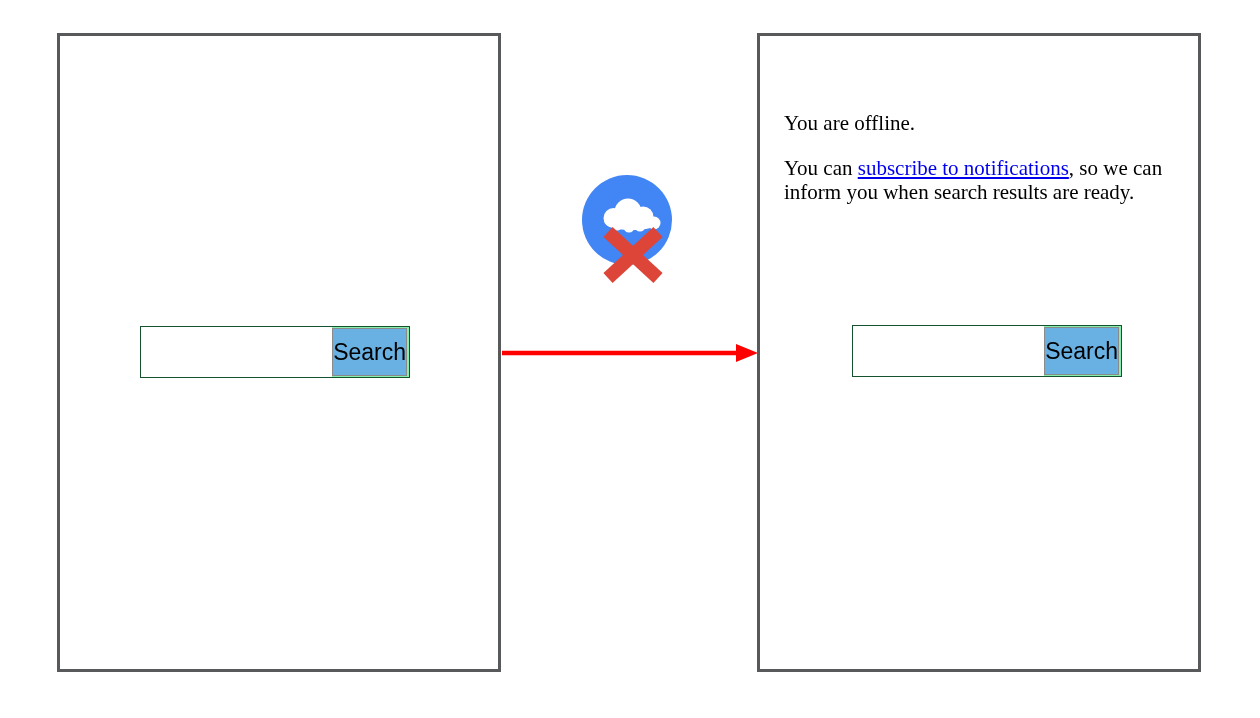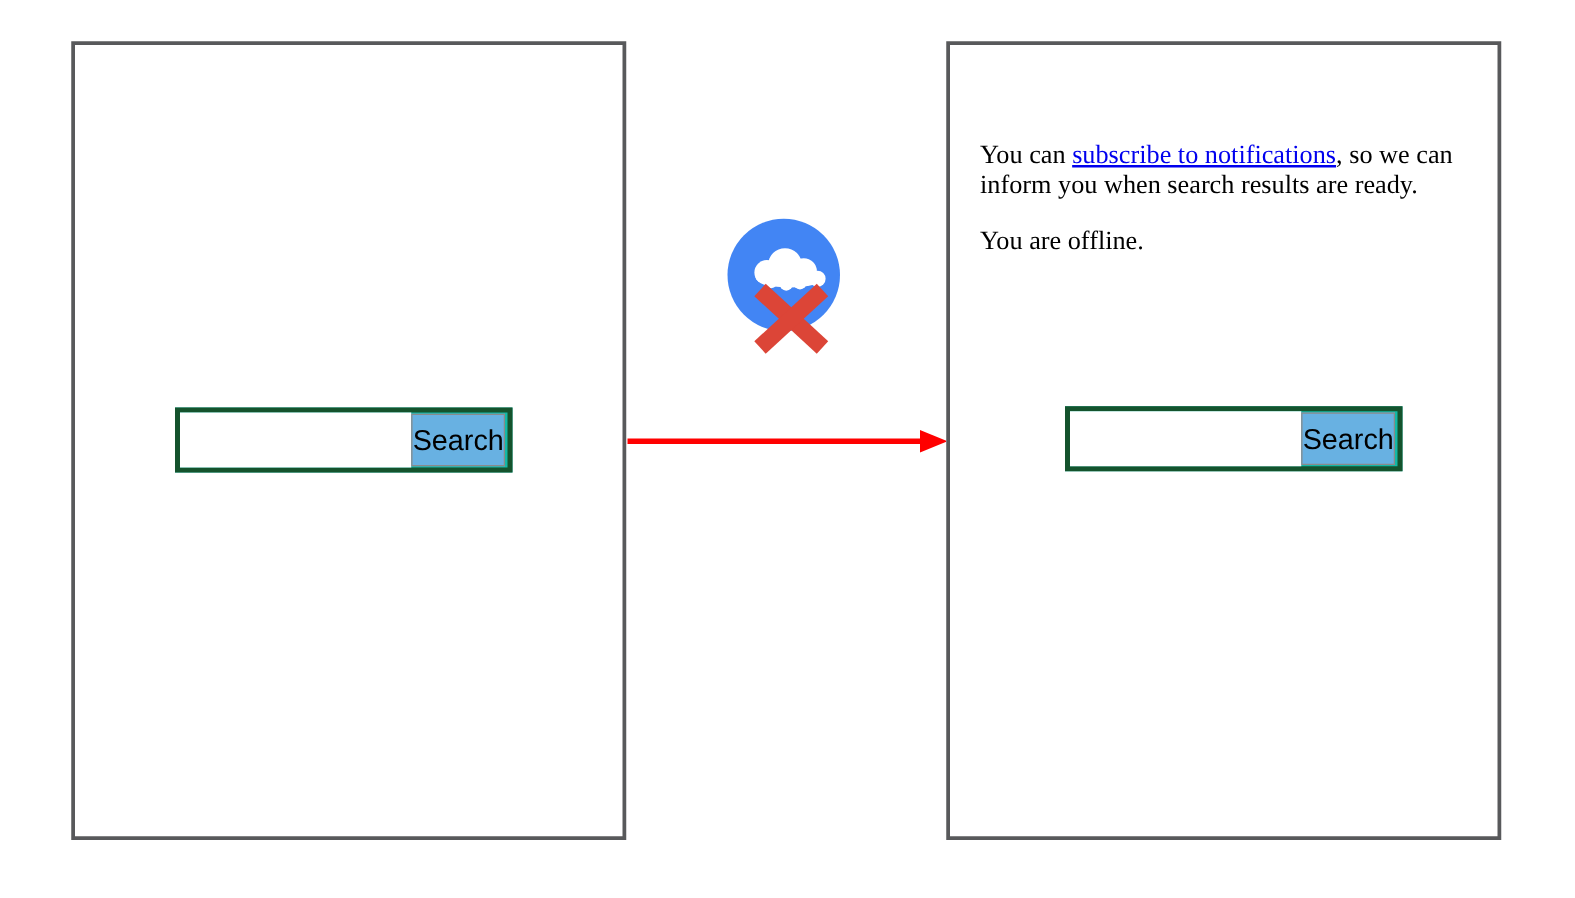--- a/index.html
+++ b/index.html
@@ -20,22 +20,22 @@
     background: #ffffff;
     box-sizing: border-box;
   }
   .frame-left  { left: 57px; }
   .frame-right { left: 757px; }
 
   .search-widget {
     position: absolute;
     width: 270px;
     height: 52px;
-    border: 4px solid #14532d;
-    background: #14b8a6;
+    border: 1px solid #14532d;
+    background: #86efac;
     box-sizing: border-box;
     display: flex;
     align-items: stretch;
   }
   .search-widget-left  { left: 80px; top: 290px; }
   .search-widget-right { left: 92px; top: 289px; }
 
   .search-input {
     flex: 1 1 auto;
     min-width: 0;
@@ -109,22 +109,22 @@
     </g>
   </svg>
 
   <svg class="flow-arrow" width="259" height="24" viewBox="0 0 259 24">
     <line x1="2" y1="12" x2="238" y2="12" stroke="#ff0000" stroke-width="4.5"></line>
     <polygon points="236,3 258,12 236,21" fill="#ff0000"></polygon>
   </svg>
 
   <div class="frame frame-right">
     <div class="offline-text">
+      <p>You are offline.</p>
       <p><span>You can </span><a href="#" class="subscribe-link">subscribe to notifications</a><span>, so we can inform you when search results are ready.</span></p>
-      <p>You are offline.</p>
     </div>
     <div class="search-widget search-widget-right">
       <input class="search-input" type="text" value="" style="">
       <button class="search-button">Search</button>
     </div>
   </div>
 
 </div>
 
 </body></html>

